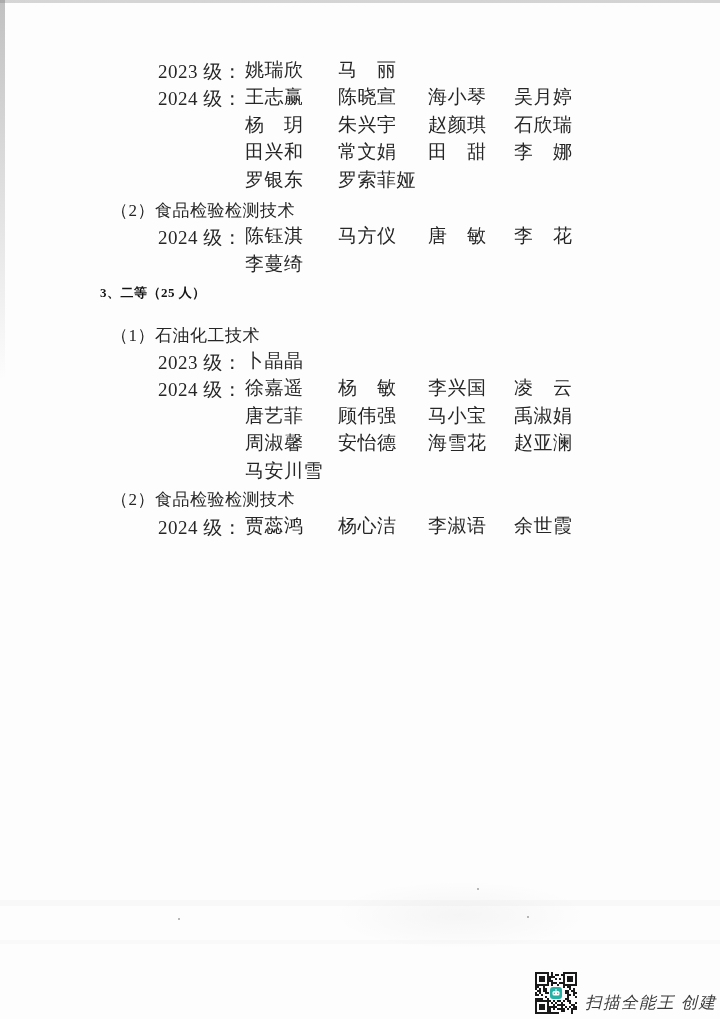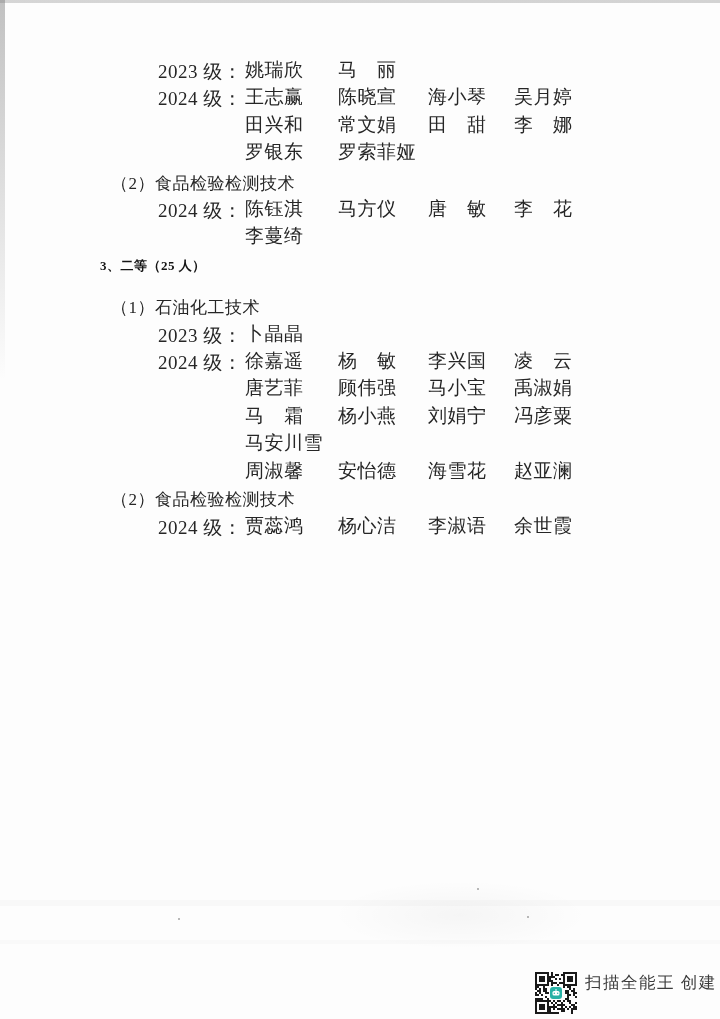--- a/index.html
+++ b/index.html
@@ -27,21 +27,21 @@
   .name-row{display:flex;line-height:27.4px;font-size:19px;letter-spacing:.5px;white-space:nowrap;}
   .class-label{flex:none;margin-left:158px;width:87px;}
   .student-name{flex:none;width:93px;font-family:Liberation Mono, monospace;}
   .student-name:nth-of-type(3){width:90px;}
   .student-name:nth-of-type(4){width:86px;}
   .subheading{margin-left:111px;line-height:27.4px;font-size:17px;letter-spacing:.5px;}
   .heading{margin-left:100px;line-height:27.4px;font-size:13px;font-weight:700;color:#141414;letter-spacing:.5px;}
   .block-1{margin-top:2px;}
   .block-4{margin-top:15px;}
 
-  .footer{position:absolute;left:535px;top:972px;display:flex;align-items:flex-start;}
+  .footer{position:absolute;left:535px;top:972px;display:flex;align-items:flex-end;font-style:italic;}
   .qr{width:42px;height:42px;display:block;flex:none;}
   .footer-label{margin-left:8px;font-size:16.5px;color:#3c3c3c;letter-spacing:1.5px;white-space:nowrap;
     font-family:"Liberation Serif","DejaVu Serif",serif;}
 </style>
 </head>
 <body>
 
 <div class="page">
   <div class="edge-top"></div>
   <div class="edge-left"></div>
@@ -60,20 +60,27 @@
       </div>
       <div class="name-row block-0">
         <span class="class-label">2024 级：</span>
         <span class="student-name">王志赢</span>
         <span class="student-name">陈晓宣</span>
         <span class="student-name">海小琴</span>
         <span class="student-name">吴月婷</span>
       </div>
       <div class="name-row block-0">
         <span class="class-label"></span>
+        <span class="student-name">杨　玥</span>
+        <span class="student-name">朱兴宇</span>
+        <span class="student-name">赵颜琪</span>
+        <span class="student-name">石欣瑞</span>
+      </div>
+      <div class="name-row block-0">
+        <span class="class-label"></span>
         <span class="student-name">田兴和</span>
         <span class="student-name">常文娟</span>
         <span class="student-name">田　甜</span>
         <span class="student-name">李　娜</span>
       </div>
       <div class="name-row block-0">
         <span class="class-label"></span>
         <span class="student-name">罗银东</span>
         <span class="student-name">罗索菲娅</span>
       </div>
@@ -104,35 +111,28 @@
       </div>
       <div class="name-row block-5">
         <span class="class-label"></span>
         <span class="student-name">唐艺菲</span>
         <span class="student-name">顾伟强</span>
         <span class="student-name">马小宝</span>
         <span class="student-name">禹淑娟</span>
       </div>
       <div class="name-row block-5">
         <span class="class-label"></span>
-        <span class="student-name">马　霜</span>
-        <span class="student-name">杨小燕</span>
-        <span class="student-name">刘娟宁</span>
-        <span class="student-name">冯彦粟</span>
-      </div>
-      <div class="name-row block-5">
-        <span class="class-label"></span>
-        <span class="student-name">马安川雪</span>
-      </div>
-      <div class="name-row block-5">
-        <span class="class-label"></span>
         <span class="student-name">周淑馨</span>
         <span class="student-name">安怡德</span>
         <span class="student-name">海雪花</span>
         <span class="student-name">赵亚澜</span>
+      </div>
+      <div class="name-row block-5">
+        <span class="class-label"></span>
+        <span class="student-name">马安川雪</span>
       </div>
       <div class="subheading block-6">（2）食品检验检测技术</div>
       <div class="name-row block-7">
         <span class="class-label">2024 级：</span>
         <span class="student-name">贾蕊鸿</span>
         <span class="student-name">杨心洁</span>
         <span class="student-name">李淑语</span>
         <span class="student-name">余世霞</span>
       </div>
     </div>

